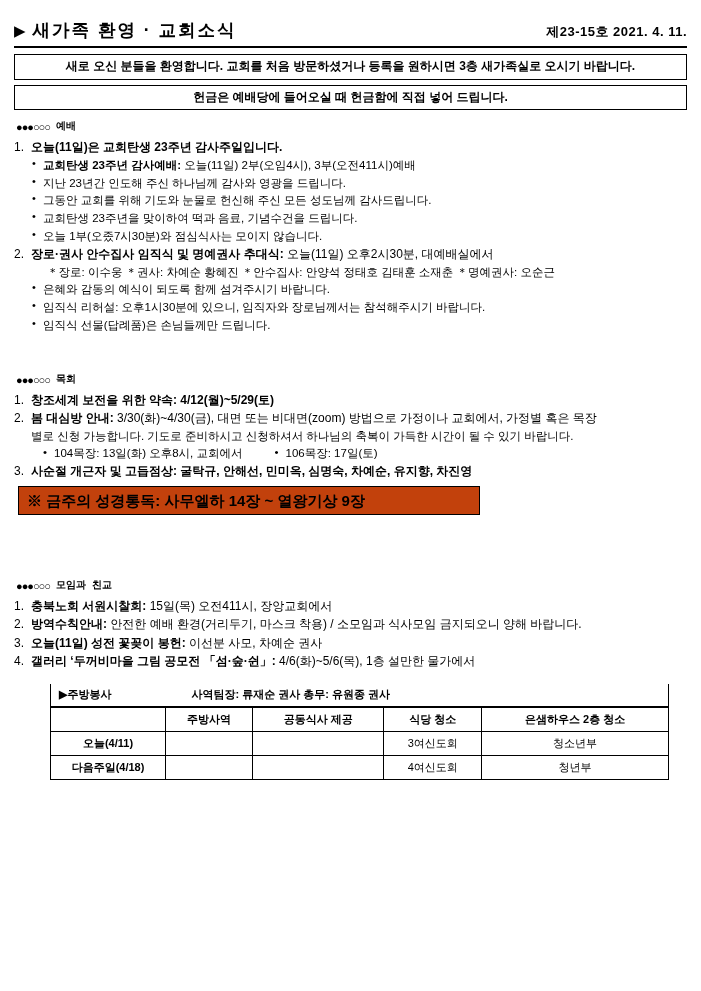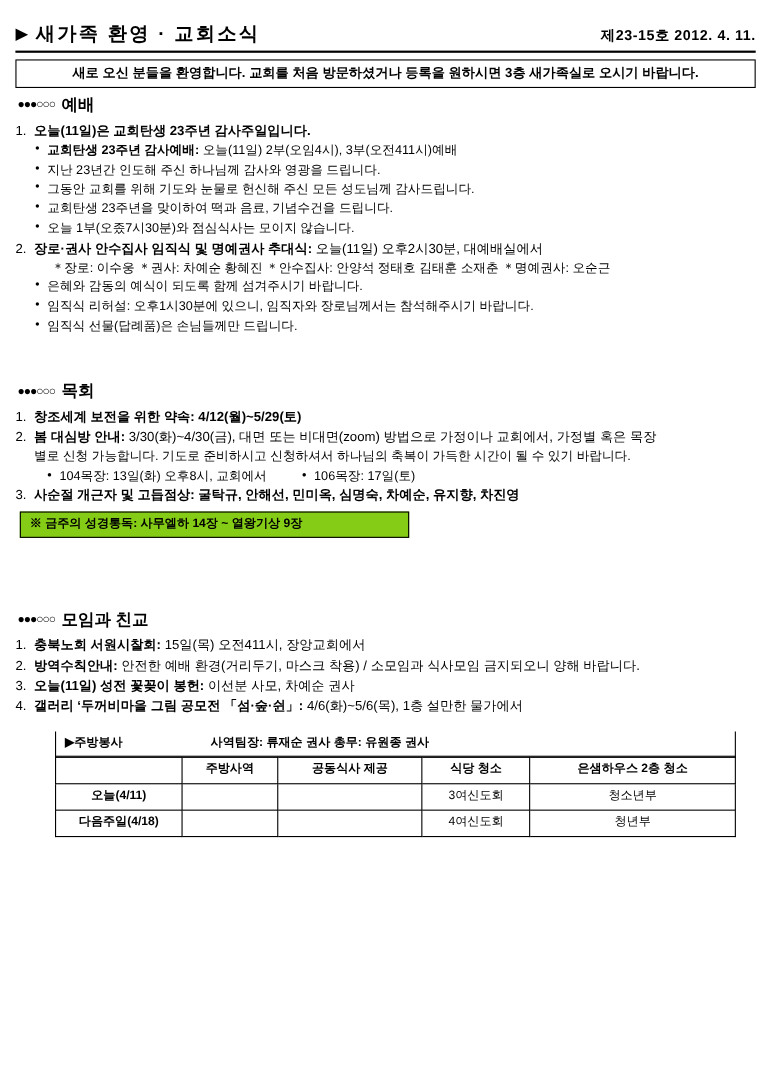--- a/index.html
+++ b/index.html
@@ -72,22 +72,23 @@
     align-items: center;
     gap: 6px;
     margin: 0 0 4px 2px;
   }
   .dots {
     letter-spacing: -1px;
     font-size: 11px;
     line-height: 1;
   }
   .sec-title {
-    font-size: 15px;
-    font-weight: bold;
+    font-size: 10px;
+    font-weight: bold;
+    font-family: Liberation Mono, monospace;
   }
 
   
   ol.num {
     list-style: none;
     margin: 0;
     padding: 0;
   }
   ol.num > li {
     margin: 0 0 1px 0;
@@ -152,26 +153,26 @@
   .two-col .cell:before {
     content: "\2022";
     position: absolute;
     left: 0;
     top: -1px;
   }
 
   
   .script-box {
     border: 1px solid #000;
-    background: #84cc16;
-    font-size: 11px;
+    background: #c2410c;
+    font-size: 15px;
     font-weight: bold;
     padding: 3px 8px;
     margin: 5px 0 0 4px;
-    width: 354px;
+    width: 462px;
     box-sizing: border-box;
   }
 
   .gap-lg { height: 38px; }
   .gap-md { height: 26px; }
 
   
   .bottom {
     margin-top: 14px;
   }
@@ -232,24 +233,25 @@
 </head>
 <body>
 
 <div class="page">
 
   <div class="hdr">
     <div class="hdr-left">
       <span class="hdr-tri">▶</span>
       <span class="hdr-title">새가족 환영 · 교회소식</span>
     </div>
-    <div class="hdr-right">제23-15호  2012. 4. 11.</div>
+    <div class="hdr-right">제23-15호  2021. 4. 11.</div>
   </div>
 
   <div class="notice">새로 오신 분들을 환영합니다. 교회를 처음 방문하셨거나 등록을 원하시면 3층 새가족실로 오시기 바랍니다.</div>
+  <div class="notice notice2">헌금은 예배당에 들어오실 때 헌금함에 직접 넣어 드립니다.</div>
 
   <div class="sec-head">
     <span class="dots">●●●○○○</span>
     <span class="sec-title">예배</span>
   </div>
 
   <ol class="num">
     <li>
       <span class="numlbl">1.</span>
       <span>오늘(11일)은 교회탄생 23주년 감사주일입니다.</span>

